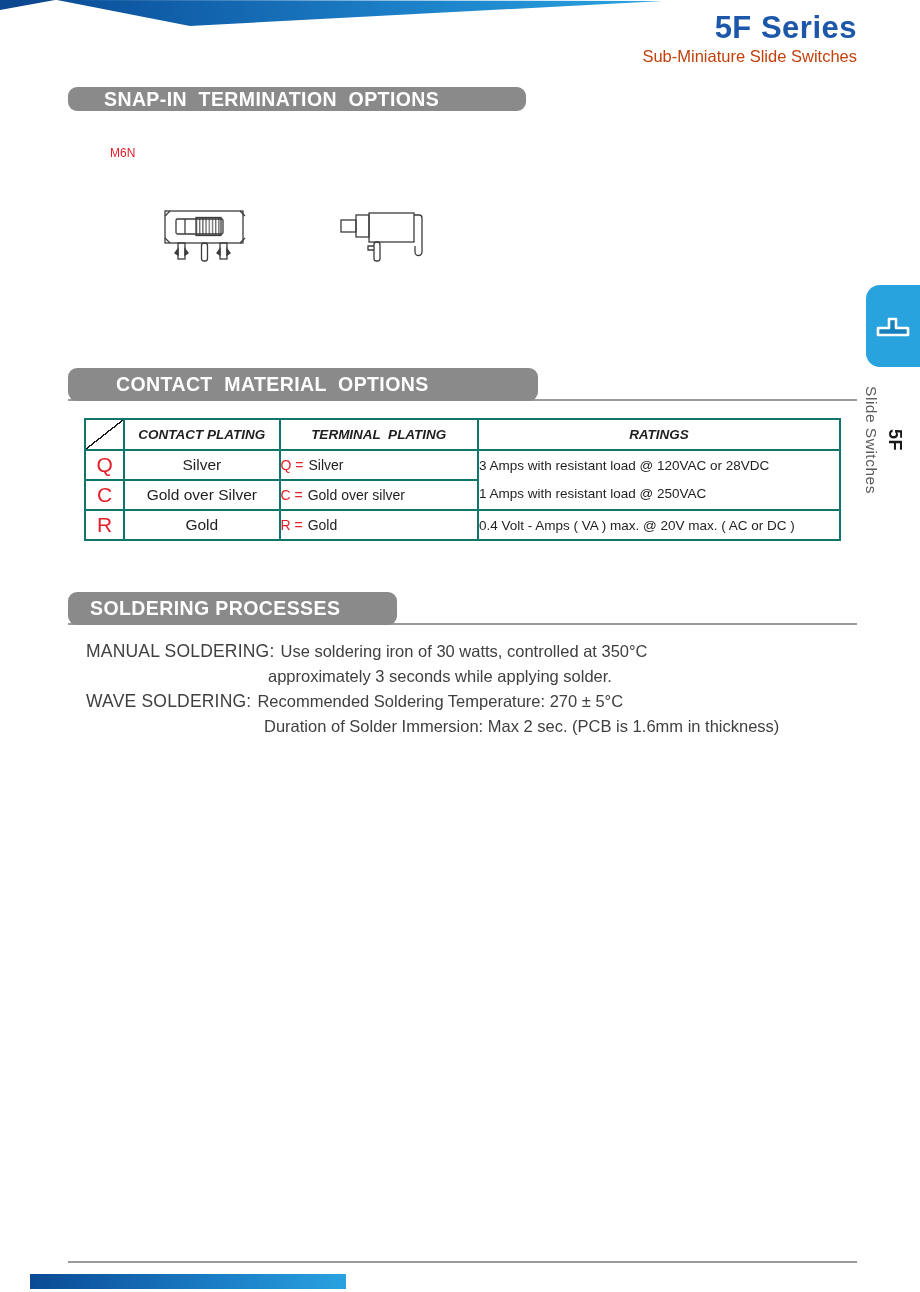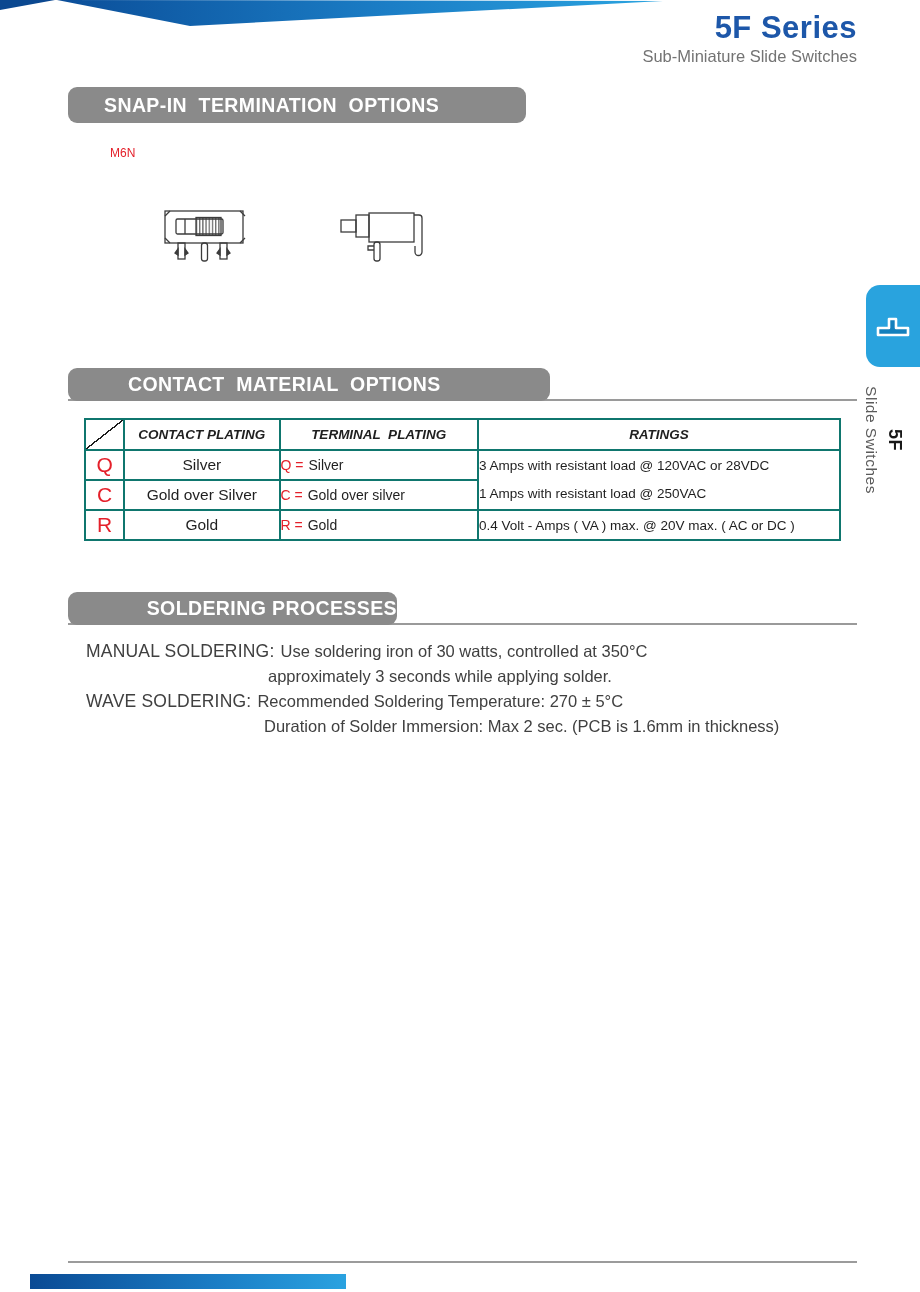--- a/index.html
+++ b/index.html
@@ -5,29 +5,29 @@
   html,body{margin:0;padding:0;background:#fff;}
   .page{position:relative;width:920px;height:1292px;background:#fff;overflow:hidden;
         font-family:"Liberation Sans",sans-serif;margin:0 auto;}
 
   
   .banner{position:absolute;left:0;top:0;}
 
   
   .brand{position:absolute;right:63px;top:12px;text-align:right;}
   .series-title{font-size:31px;font-weight:700;color:#1d57a9;letter-spacing:0.5px;line-height:32px;}
-  .series-subtitle{font-size:16.5px;color:#737373;margin-top:3px;}
+  .series-subtitle{font-size:16.5px;color:#c2410c;margin-top:3px;}
 
   
   .sec-bar{position:absolute;left:68px;background:#8a8a8a;border-radius:9px;color:#fff;
            display:flex;align-items:center;font-weight:700;font-size:19.5px;letter-spacing:0.4px;}
   .sec-bar span{white-space:pre;}
-  .bar-snap{top:87px;width:422px;height:36px;padding-left:36px;}
-  .bar-contact{top:368px;width:422px;height:33px;padding-left:60px;}
-  .bar-solder{top:592px;width:307px;height:33px;padding-left:22px;justify-content:flex-end;}
+  .bar-snap{top:87px;width:422px;height:24px;padding-left:36px;}
+  .bar-contact{top:368px;width:422px;height:33px;padding-left:48px;}
+  .bar-solder{top:592px;width:307px;height:33px;padding-left:22px;}
   .sec-line{position:absolute;left:68px;width:789px;height:2px;background:#9a9a9a;}
   .line-contact{top:399px;}
   .line-solder{top:623px;}
   .line-bottom{top:1261px;background:#9b9b9b;}
 
   .model-code{position:absolute;left:110px;top:146px;color:#e4202a;font-size:12px;}
 
   
   .draw{position:absolute;}
   .draw-front{left:163px;top:206px;}

